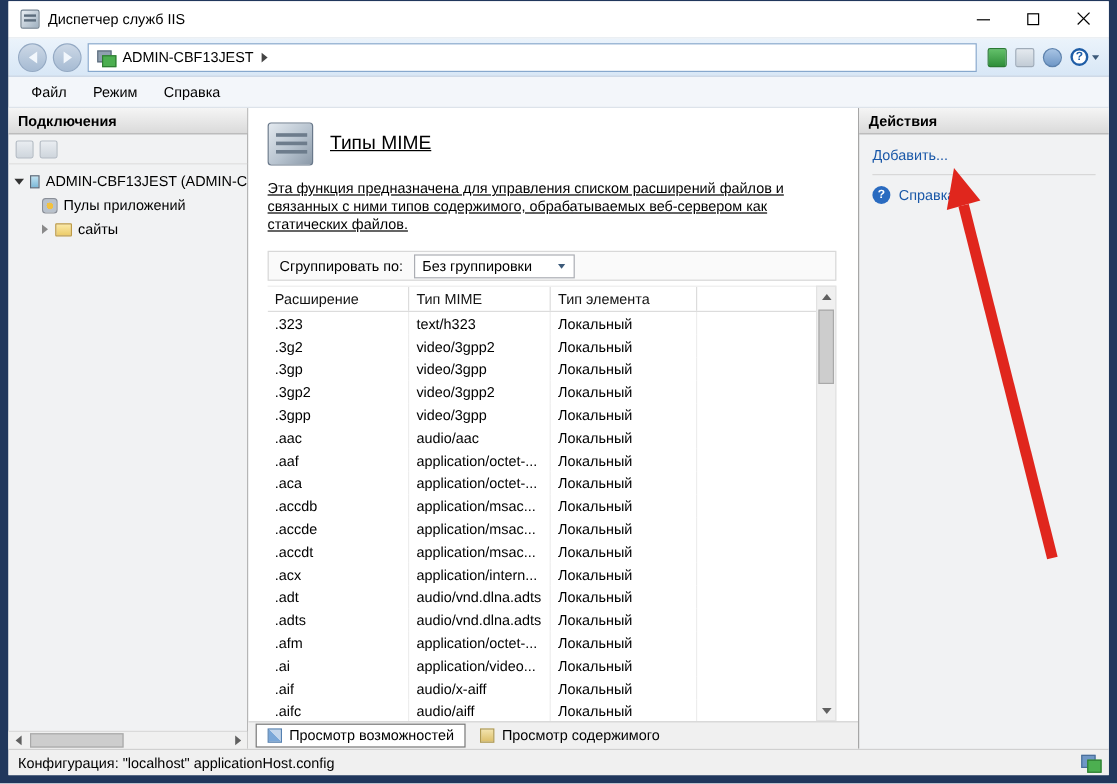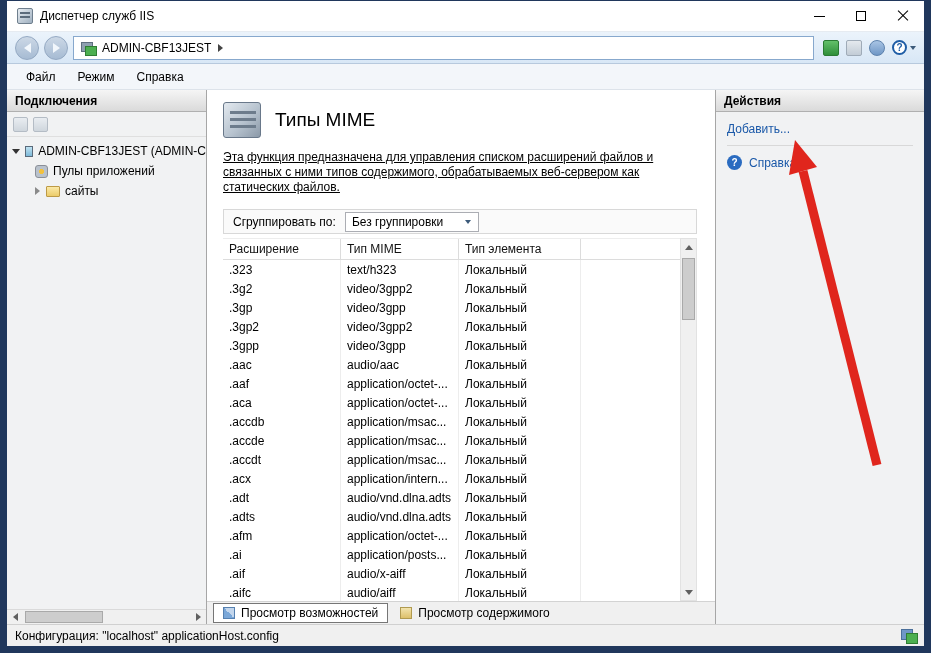--- a/index.html
+++ b/index.html
@@ -79,21 +79,21 @@
   .hthumb { position:absolute; left:2px; top:1px; height:12px; width:78px; background:#cdcdcd; border:1px solid #a9a9a9; }
 
   
   .centerpane { flex:1; background:#fff; display:flex; flex-direction:column; min-width:0; }
   .featwrap { flex:1; padding:10px 0 0 16px; overflow:hidden; }
   .feathdr { display:flex; align-items:center; gap:14px; height:40px; }
   .iisbig { width:38px; height:36px; border:1px solid #69788a; border-radius:3px;
             background:linear-gradient(135deg,#e3e9ef 0%,#b7c3cf 55%,#8b99a8 100%); position:relative; }
   .iisbig:after { content:""; position:absolute; left:6px; top:8px; width:26px; height:3px; background:#6d7c8c;
                   box-shadow:0 7px 0 #6d7c8c, 0 14px 0 #6d7c8c; }
-  .feattitle { font-size:19px; }
+  .feattitle { font-size:16px;text-decoration:underline; }
   .featdesc { margin-top:10px; width:462px; line-height:15px;text-decoration:underline; }
   .groupbar { margin-top:14px; margin-right:18px; height:25px; background:#fafafa; border:1px solid #d8d8d8;
               display:flex; align-items:center; padding:0 9px; gap:9px; }
   .combo { width:134px; height:20px; background:#fff; border:1px solid #abadb3; display:flex; align-items:center;
            justify-content:space-between; padding:0 2px 0 6px; }
   .combobtn { width:15px; height:16px; display:flex; align-items:center; justify-content:center; }
 
   .tablezone { margin-top:4px; margin-right:18px; height:363px; display:flex; }
   .table { flex:1; display:flex; flex-direction:column; overflow:hidden; border-top:1px solid #ededed; }
   .thead { display:flex; height:21px; border-bottom:1px solid #dcdcdc; flex:0 0 auto; }
@@ -331,21 +331,21 @@
                     <div class="tcell colf"></div>
                   </div>
                   <div class="trow">
                     <div class="tcell col0">.afm</div>
                     <div class="tcell col1">application/octet-...</div>
                     <div class="tcell col2">Локальный</div>
                     <div class="tcell colf"></div>
                   </div>
                   <div class="trow">
                     <div class="tcell col0">.ai</div>
-                    <div class="tcell col1">application/posts...</div>
+                    <div class="tcell col1">application/video...</div>
                     <div class="tcell col2">Локальный</div>
                     <div class="tcell colf"></div>
                   </div>
                   <div class="trow">
                     <div class="tcell col0">.aif</div>
                     <div class="tcell col1">audio/x-aiff</div>
                     <div class="tcell col2">Локальный</div>
                     <div class="tcell colf"></div>
                   </div>
                   <div class="trow">

